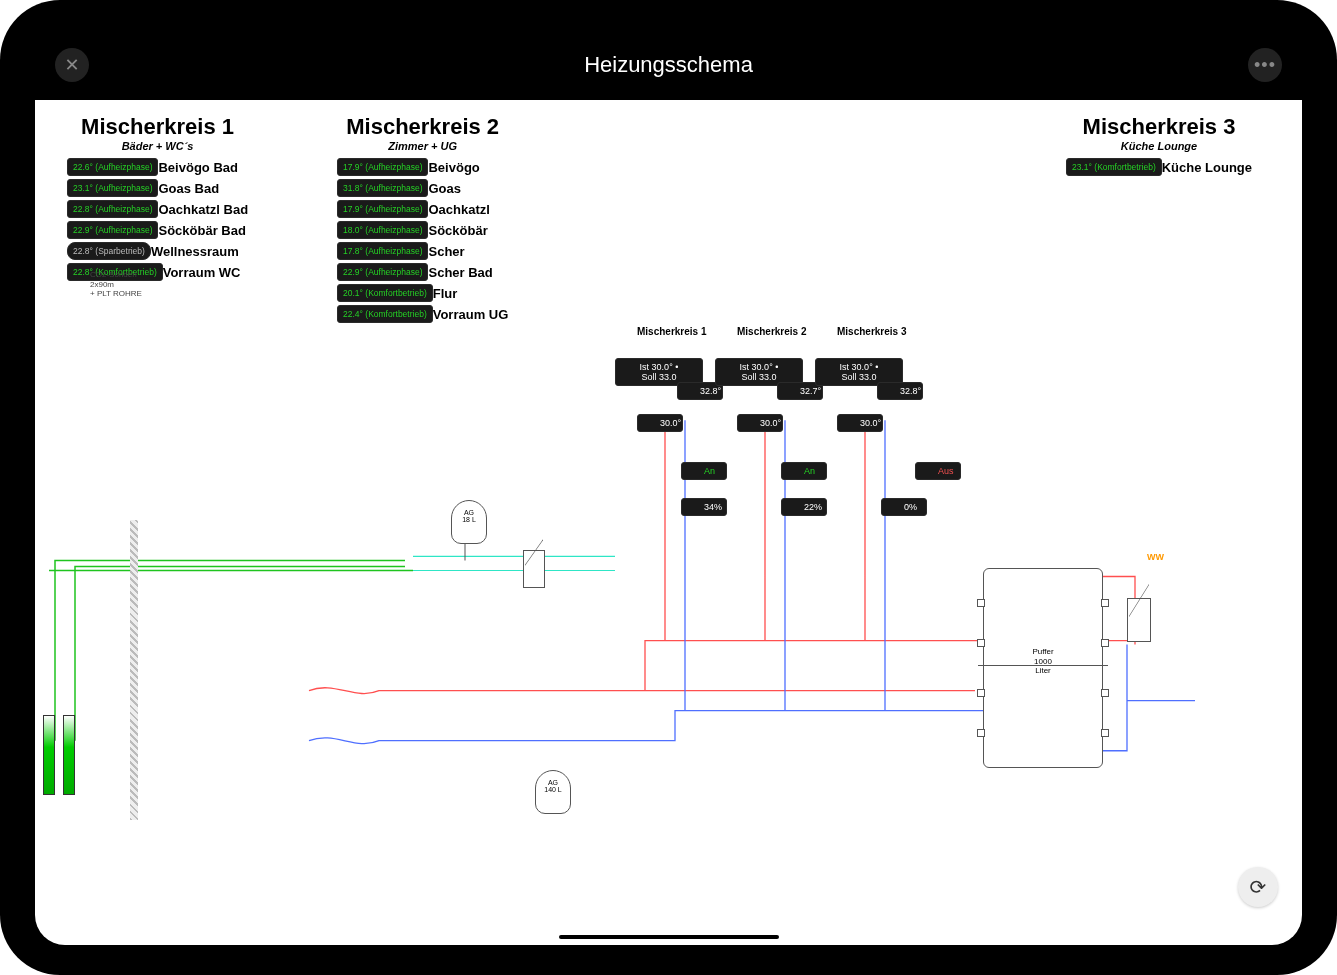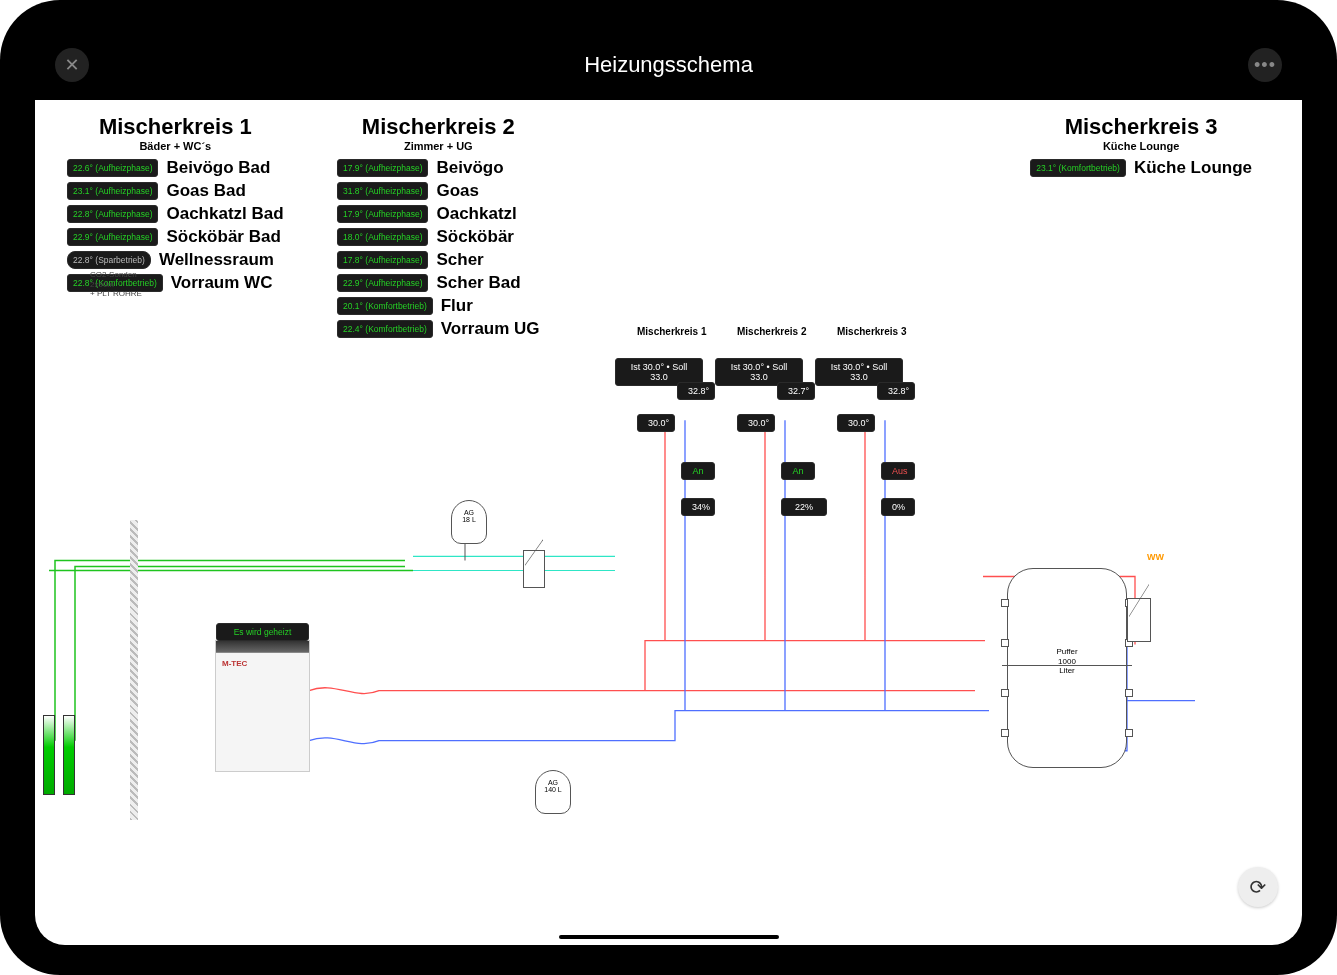--- a/index.html
+++ b/index.html
@@ -33,46 +33,46 @@
     background: #fff; height: calc(100% - 70px); position: relative;
     overflow: hidden;
   }
 
   
   .mixer-col { position: absolute; top: 14px; }
   .mixer1 { left: 32px; }
   .mixer2 { left: 302px; }
   .mixer3 { right: 50px; text-align: center; }
   .mixer-title { font-size: 22px; font-weight: 700; text-align: center; }
-  .mixer-sub { font-size: 11px; font-weight: 700; text-align: center; margin-bottom: 6px; }
+  .mixer-sub { font-size: 11px; font-weight: 700; text-align: center; margin-bottom: 6px; font-style: italic; }
   .room-list { list-style: none; }
   .room-list li { display: flex; align-items: center; margin-bottom: 3px; }
   .pill {
     background: #1a1a1a; color: #25d025; font-size: 8.5px;
     padding: 3px 5px; border-radius: 3px; min-width: 80px; text-align: center;
     border: 1px solid #2a2a2a;
   }
   .pill.gray { color: #bbb; border-radius: 8px; }
-  .room-name { font-size: 17px; font-weight: 700; margin-left: 8px; }
+  .room-name { font-size: 13px; font-weight: 700; }
 
   
   .diagram { position: absolute; top: 110px; left: 0; right: 0; bottom: 0; }
 
   .circuit-head { position: absolute; font-size: 10px; font-weight: 700; text-align:center;}
   .c1 { left: 602px; top: 116px; }
   .c2 { left: 702px; top: 116px; }
   .c3 { left: 802px; top: 116px; }
 
   .blackbox {
     position: absolute; background: #1a1a1a; color: #fff; font-size: 9px;
-    border-radius: 3px; padding: 3px 10px; text-align: center;
+    border-radius: 3px; padding: 3px 22px; text-align: center;
     border: 1px solid #2a2a2a;
   }
   .blackbox.green-text { color: #25d025; }
-  .blackbox.red-text { color: #f05050; }
+  .blackbox.red-text { color: #f05050; margin-left: 34px; }
 
   .heatpump-box {
     position: absolute; left: 180px; top: 430px; width: 95px; height: 132px;
     background: #f5f5f5; border: 1px solid #ccc;
   }
   .heatpump-top {
     height: 12px; background: linear-gradient(#333, #666); border-bottom: 1px solid #888;
   }
   .heatpump-label {
     position: absolute; top: -18px; left: 0; right: 0;
@@ -82,21 +82,21 @@
   .brand { font-size: 8px; color: #b33; padding: 6px; font-weight: 700; }
 
   .ag-tank {
     position: absolute; width: 36px; height: 44px; border: 1px solid #555;
     border-radius: 18px 18px 10px 10px; text-align: center; font-size: 7px;
     padding-top: 8px; background: #fff;
   }
 
   .buffer {
     position: absolute; left: 948px; top: 358px; width: 120px; height: 200px;
-    border: 1.5px solid #555; border-radius: 26px; background: #fff; margin-left: 24px;
+    border: 1.5px solid #555; border-radius: 6px; background: #fff;
   }
   .buffer-txt { text-align: center; font-size: 8px; margin-top: 78px; line-height: 1.2;}
   .buffer-mid { position:absolute; left:-6px; right:-6px; top: 96px; height:1px; background:#555;}
   .buffer-nub { position:absolute; width:8px; height:8px; border:1px solid #555; background:#fff;}
 
   .probes { position: absolute; left: 4px; top: 500px; width:60px; height:120px;}
   .probe { position:absolute; width:12px; height:80px; border:1px solid #333; top:5px; background:linear-gradient(#fff 0%, #0c0 40%, #0a0 100%);}
   .probe.p1{left:4px;} .probe.p2{left:24px;}
   .probes-label { position:absolute; left:55px; top:60px; font-size:8px; color:#444; line-height:1.2; white-space:pre;}
 
@@ -252,25 +252,20 @@
         <div class="blackbox" style="left:702px;top:204px;width:38px;">30.0°</div>
         <div class="blackbox green-text" style="left:746px;top:252px;width:34px;">An</div>
         <div class="blackbox" style="left:746px;top:288px;width:46px;">22%</div>
 
         <div class="blackbox" style="left:780px;top:148px;width:88px;">Ist 30.0° • Soll 33.0</div>
         <div class="blackbox" style="left:842px;top:172px;width:38px;">32.8°</div>
         <div class="blackbox" style="left:802px;top:204px;width:38px;">30.0°</div>
         <div class="blackbox red-text" style="left:846px;top:252px;width:34px;">Aus</div>
         <div class="blackbox" style="left:846px;top:288px;width:34px;">0%</div>
 
-        <div class="heatpump-box">
-          <div class="heatpump-label">Es wird geheizt</div>
-          <div class="heatpump-top"></div>
-          <div class="brand">M-TEC</div>
-        </div>
 
         <div class="wall"></div>
 
         <div class="ag-tank" style="left:416px;top:290px;">
           <div>AG</div>
           <div>18 L</div>
         </div>
         <div class="ag-tank" style="left:500px;top:560px;">
           <div>AG</div>
           <div>140 L</div>

